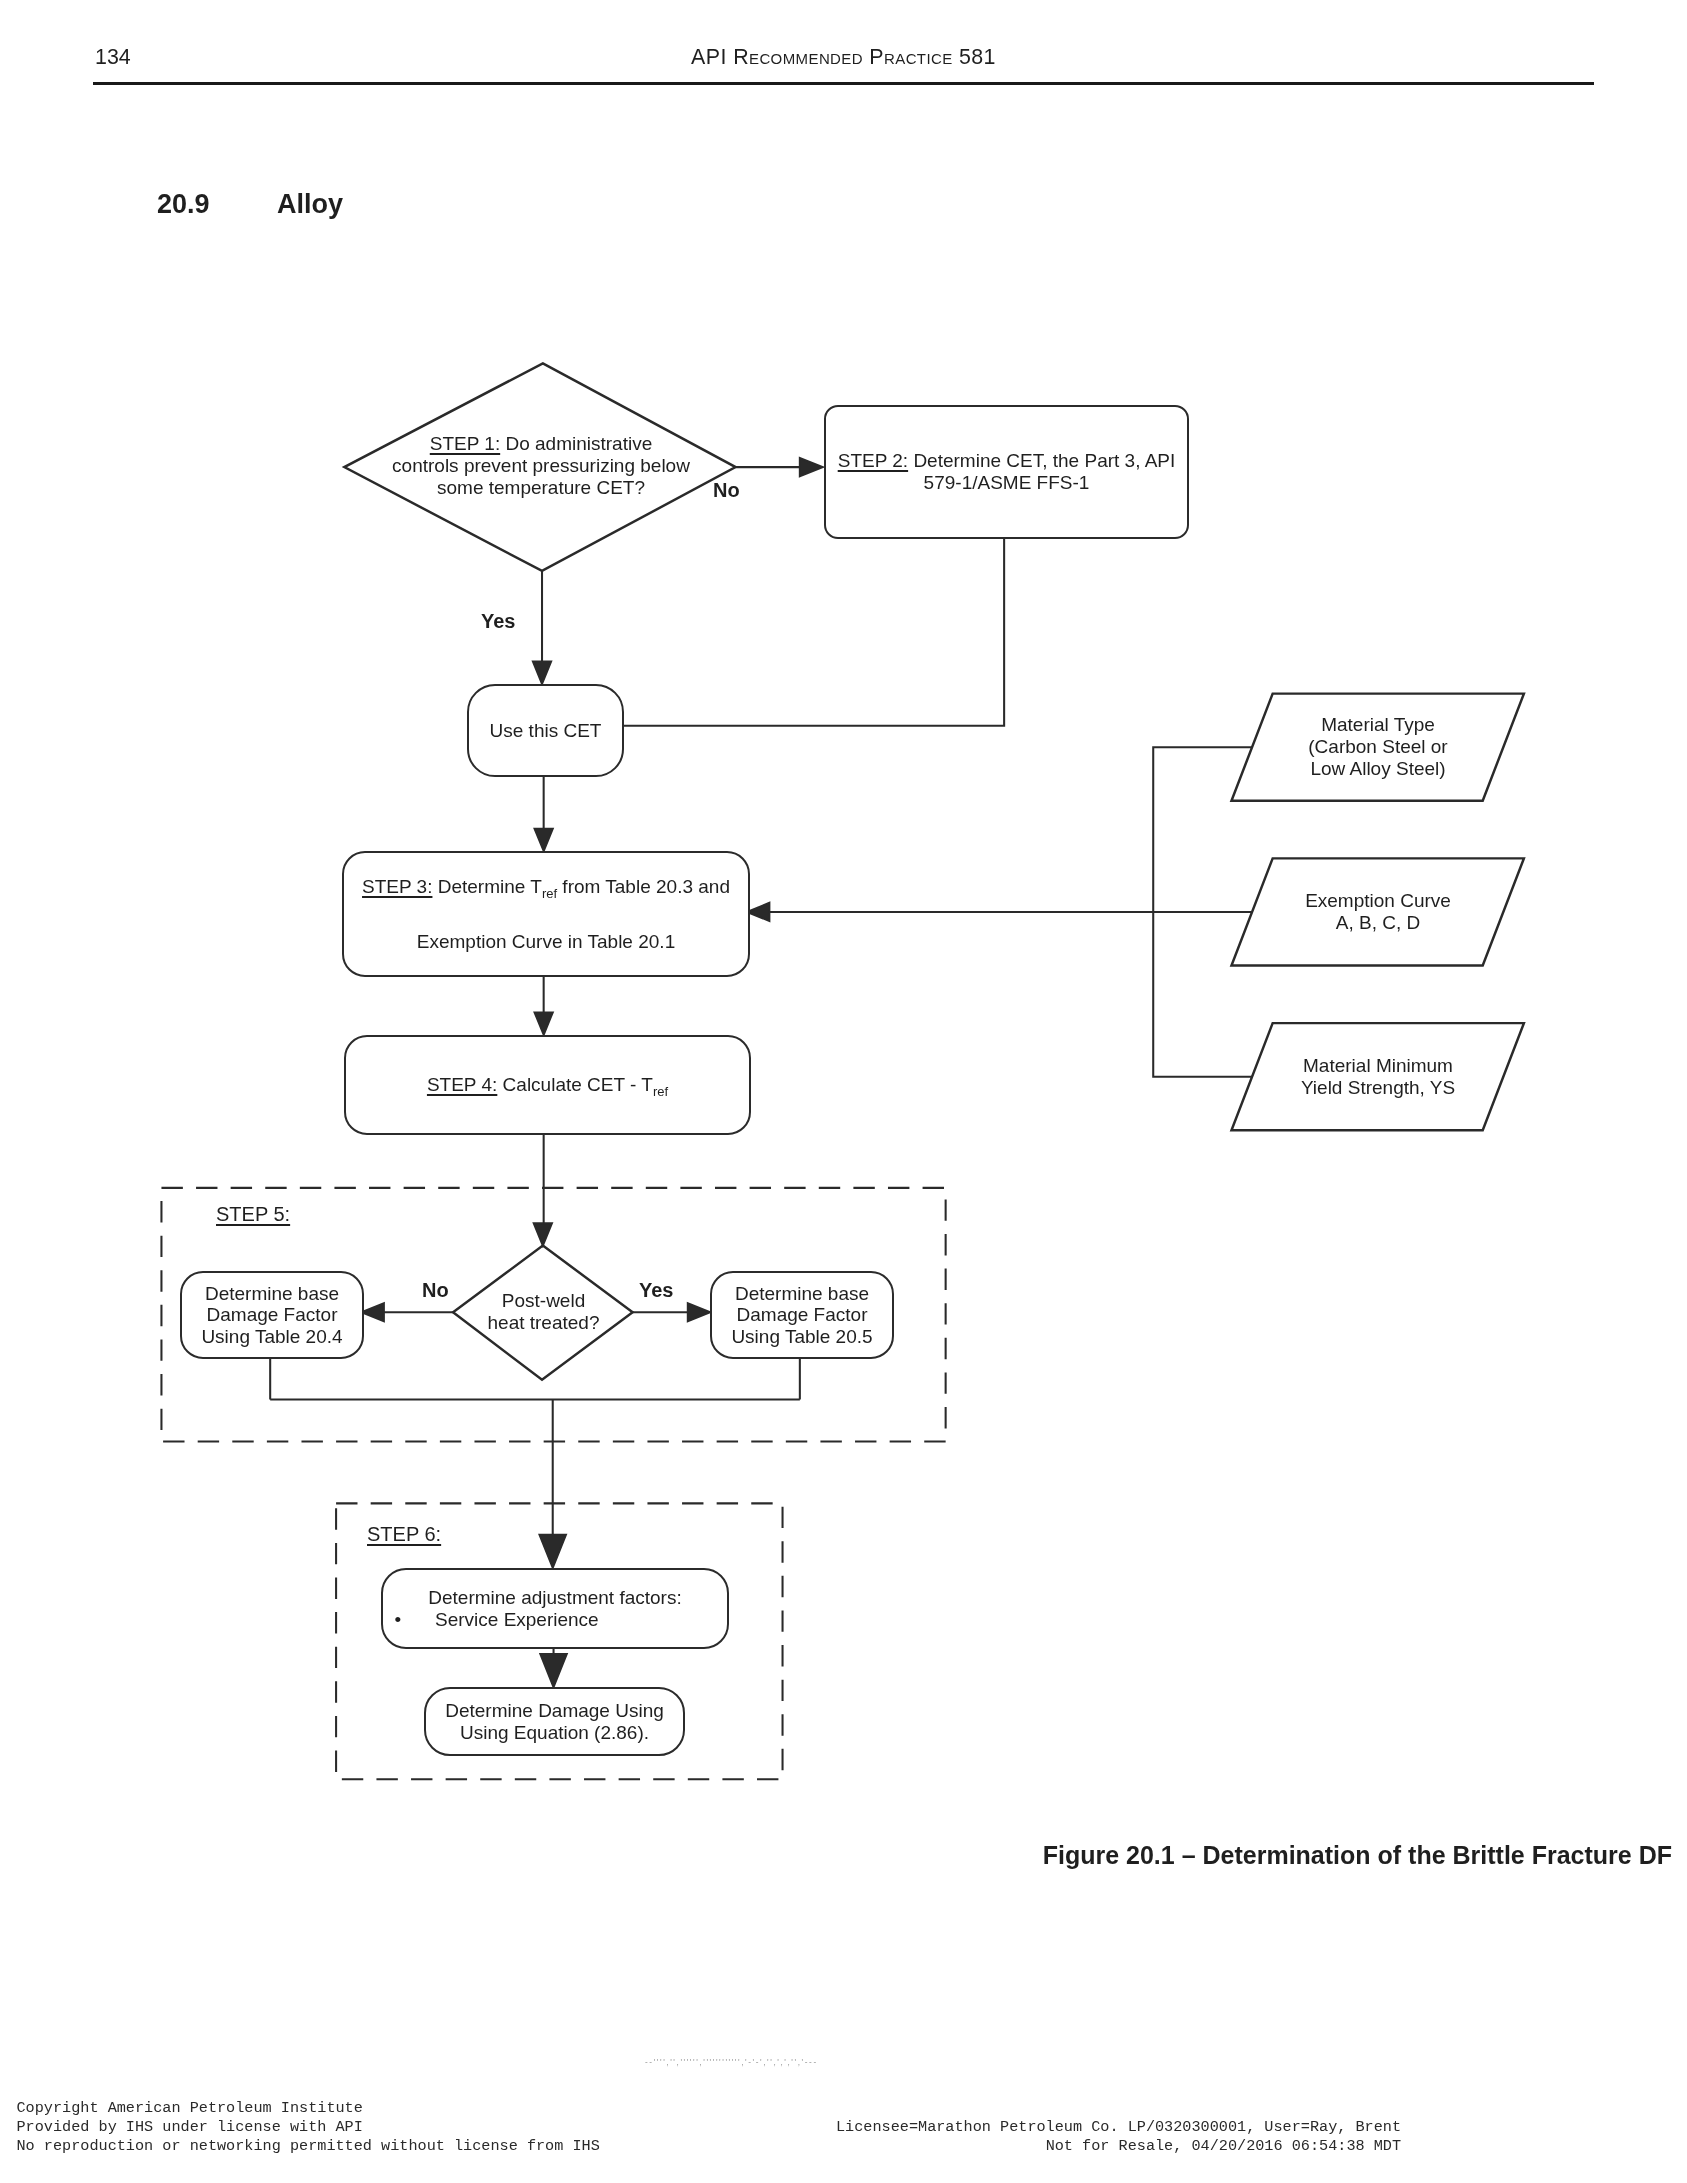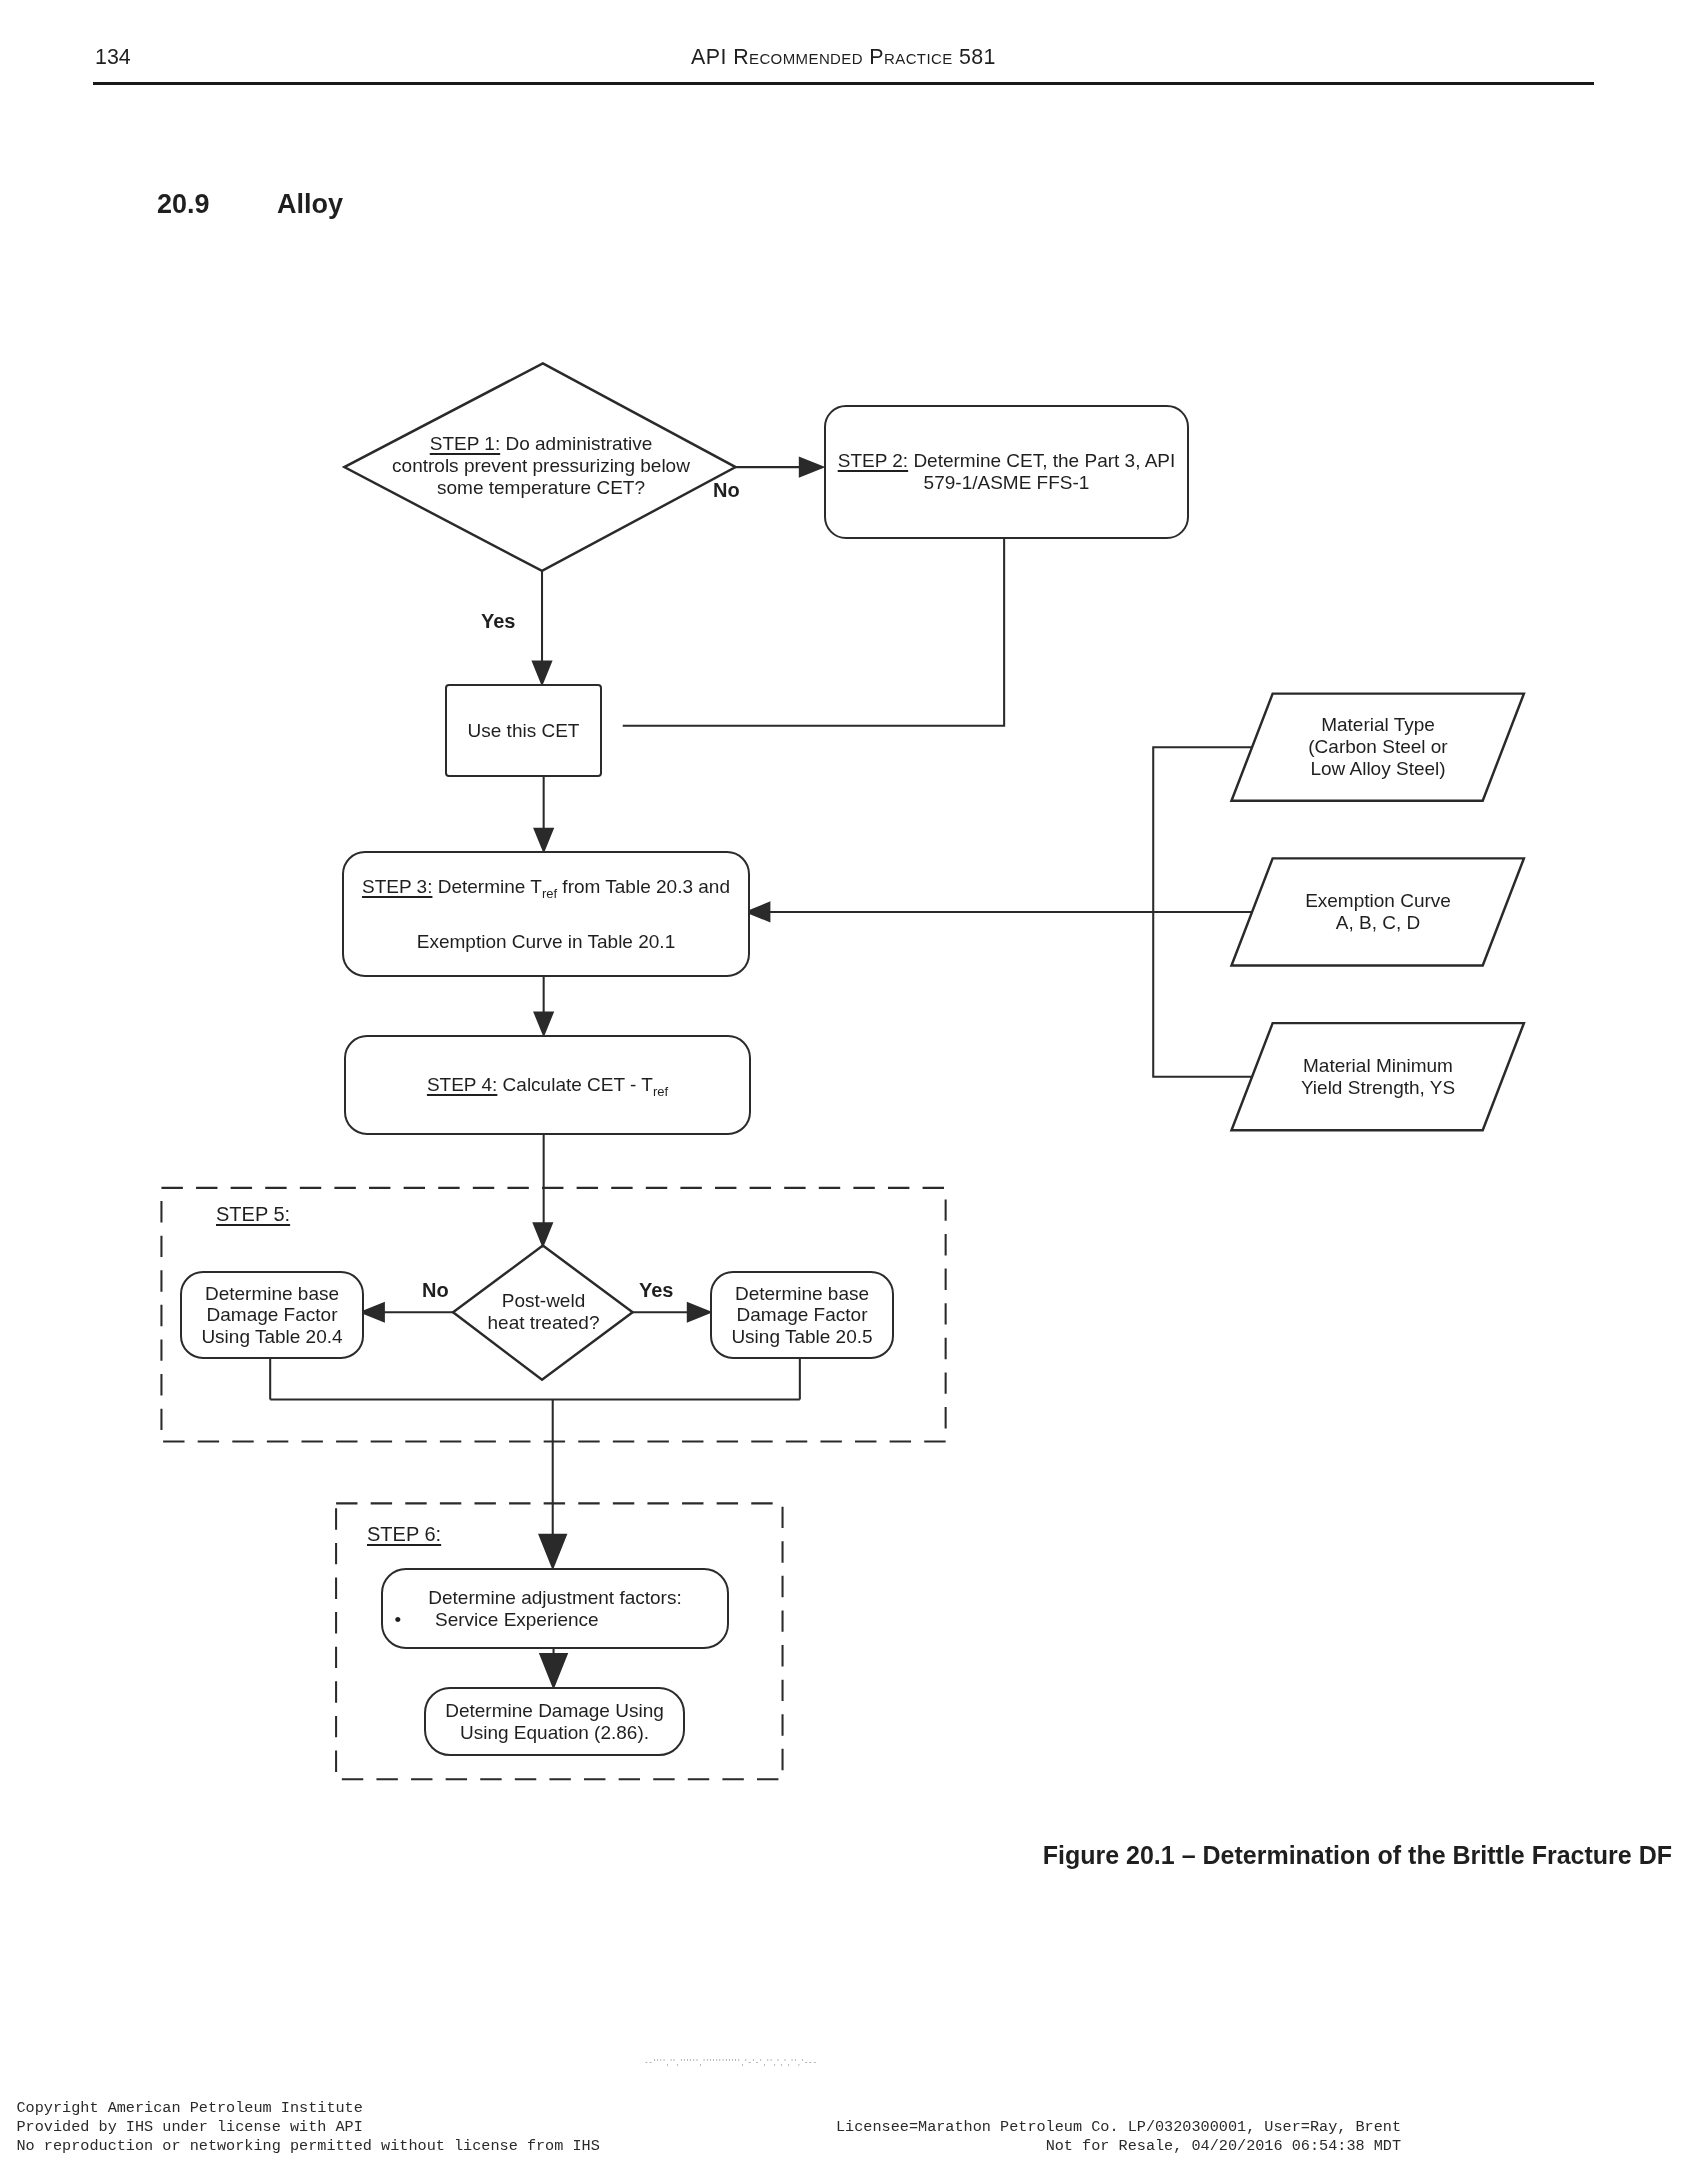--- a/index.html
+++ b/index.html
@@ -82,26 +82,26 @@
 
 <div class="abs nodetext" style="left:376px;top:433px;width:330px;">
   <div class="tl"><span class="u">STEP 1:</span><span> Do administrative</span></div>
   <div class="tl">controls prevent pressurizing below</div>
   <div class="tl">some temperature CET?</div>
 </div>
 
 <div class="abs boldlab" style="left:713px;top:479px;">No</div>
 <div class="abs boldlab" style="left:481px;top:610px;">Yes</div>
 
-<div class="box nodetext" style="left:824px;top:405px;width:361px;height:130px;border-radius:22px;">
+<div class="box nodetext" style="left:824px;top:405px;width:361px;height:130px;border-radius:14px;">
   <div class="tl"><span class="u">STEP 2:</span><span> Determine CET, the Part 3, API</span></div>
   <div class="tl">579-1/ASME FFS-1</div>
 </div>
 
-<div class="box nodetext" style="left:445px;top:684px;width:153px;height:89px;border-radius:4px;">
+<div class="box nodetext" style="left:467px;top:684px;width:153px;height:89px;border-radius:28px;">
   <div class="tl">Use this CET</div>
 </div>
 
 <div class="box nodetext" style="left:342px;top:851px;width:404px;height:122px;border-radius:23px;gap:33px;">
   <div class="tl"><span class="u">STEP 3:</span><span> Determine T</span><sub>ref</sub><span> from Table 20.3 and</span></div>
   <div class="tl">Exemption Curve in Table 20.1</div>
 </div>
 
 <div class="box nodetext" style="left:344px;top:1035px;width:403px;height:96px;border-radius:23px;">
   <div class="tl"><span class="u">STEP 4:</span><span> Calculate CET - T</span><sub>ref</sub></div>

